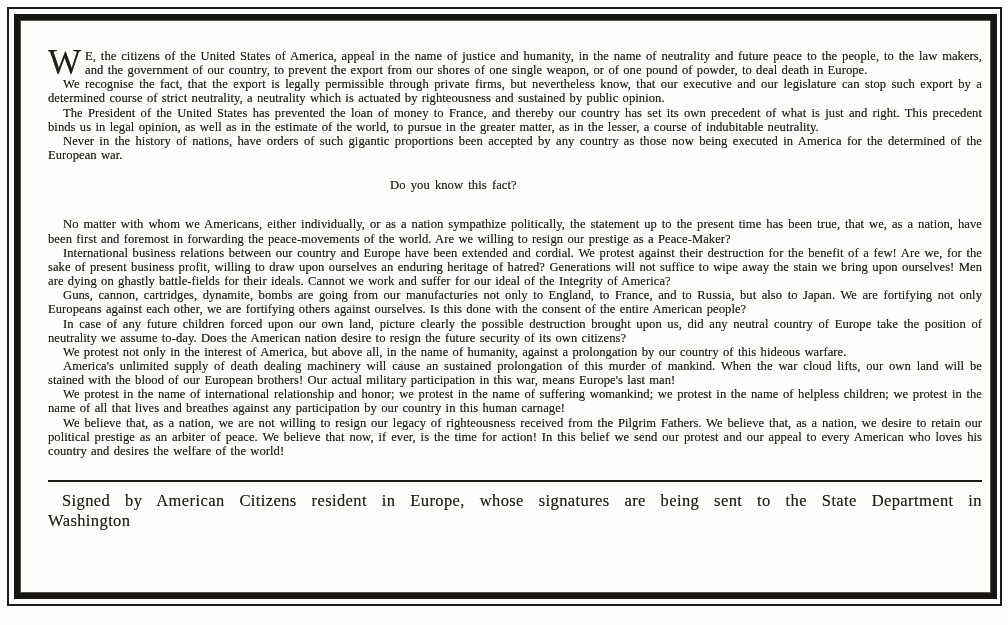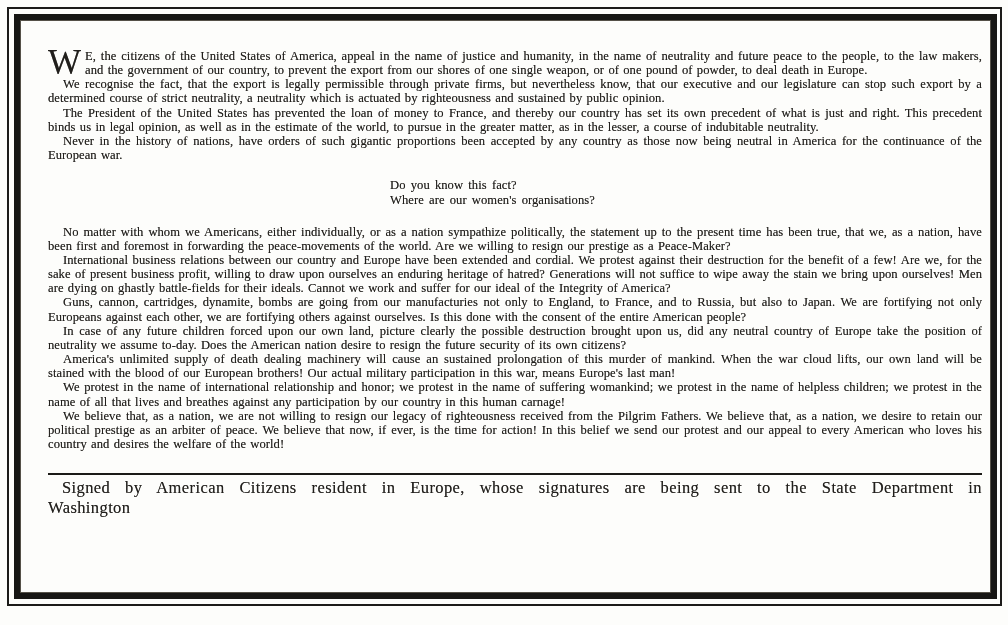--- a/index.html
+++ b/index.html
@@ -48,32 +48,32 @@
   .para.first {
     text-indent: 0;
   }
   .dropcap {
     float: left;
     font-size: 35px;
     line-height: 25px;
     padding: 1px 4px 0 0;
   }
   .questions {
-    margin: 16px 0 16px 342px;
+    margin: 16px 0 24px 342px;
     line-height: 15.2px;
     text-align: left;
     word-spacing: 2px;
   }
   .rule {
     margin-top: 22px;
     border-top: 2.5px solid #1b1a17;
     height: 0;
   }
   .signed {
-    margin-top: 3px;
+    margin-top: 9px;
     font-size: 16.5px;
     line-height: 20px;
     letter-spacing: 0.4px;
     word-spacing: 7px;
     text-align: justify;
     text-align-last: justify;
     text-indent: 14px;
   }
 </style>
 </head>
@@ -81,31 +81,31 @@
 
 <div class="page">
   <div class="frame-outer"></div>
   <div class="frame-inner"></div>
 
   <div class="content">
     <p class="para first"><span class="dropcap">W</span><span>E, the citizens of the United States of America, appeal in the name of justice and humanity, in the name of neutrality and future peace to the people, to the law makers, and the government of our country, to prevent the export from our shores of one single weapon, or of one pound of powder, to deal death in Europe.</span></p>
 
     <p class="para">We recognise the fact, that the export is legally permissible through private firms, but nevertheless know, that our executive and our legislature can stop such export by a determined course of strict neutrality, a neutrality which is actuated by righteousness and sustained by public opinion.</p>
     <p class="para">The President of the United States has prevented the loan of money to France, and thereby our country has set its own precedent of what is just and right. This precedent binds us in legal opinion, as well as in the estimate of the world, to pursue in the greater matter, as in the lesser, a course of indubitable neutrality.</p>
-    <p class="para">Never in the history of nations, have orders of such gigantic proportions been accepted by any country as those now being neutral in America for the continuance of the European war.</p>
+    <p class="para">Never in the history of nations, have orders of such gigantic proportions been accepted by any country as those now being executed in America for the determined of the European war.</p>
 
     <div class="questions">
       <div>Do you know this fact?</div>
-      <div>Where are our women's organisations?</div>
     </div>
 
     <p class="para">No matter with whom we Americans, either individually, or as a nation sympathize politically, the statement up to the present time has been true, that we, as a nation, have been first and foremost in forwarding the peace-movements of the world.  Are we willing to resign our prestige as a Peace-Maker?</p>
     <p class="para">International business relations between our country and Europe have been extended and cordial. We protest against their destruction for the benefit of a few! Are we, for the sake of present business profit, willing to draw upon ourselves an enduring heritage of hatred?  Generations will not suffice to wipe away the stain we bring upon ourselves! Men are dying on ghastly battle-fields for their ideals. Cannot we work and suffer for our ideal of the Integrity of America?</p>
     <p class="para">Guns, cannon, cartridges, dynamite, bombs are going from our manufacturies not only to England, to France, and to Russia, but also to Japan.  We are fortifying not only Europeans against each other, we are fortifying others against ourselves.  Is this done with the consent of the entire American people?</p>
     <p class="para">In case of any future children forced upon our own land, picture clearly the possible destruction brought upon us, did any neutral country of Europe take the position of neutrality we assume to-day.  Does the American nation desire to resign the future security of its own citizens?</p>
+    <p class="para">We protest not only in the interest of America, but above all, in the name of humanity, against a prolongation by our country of this hideous warfare.</p>
     <p class="para">America's unlimited supply of death dealing machinery will cause an sustained prolongation of this murder of mankind.  When the war cloud lifts, our own land will be stained with the blood of our European brothers!  Our actual military participation in this war, means Europe's last man!</p>
     <p class="para">We protest in the name of international relationship and honor; we protest in the name of suffering womankind; we protest in the name of helpless children; we protest in the name of all that lives and breathes against any participation by our country in this human carnage!</p>
     <p class="para">We believe that, as a nation, we are not willing to resign our legacy of righteousness received from the Pilgrim Fathers.  We believe that, as a nation, we desire to retain our political prestige as an arbiter of peace.  We believe that now, if ever, is the time for action! In this belief we send our protest and our appeal to every American who loves his country and desires the welfare of the world!</p>
 
     <div class="rule"></div>
     <div class="signed">Signed by American Citizens resident in Europe, whose signatures are being sent to the State Department in Washington</div>
   </div>
 </div>
 
 </body></html>

